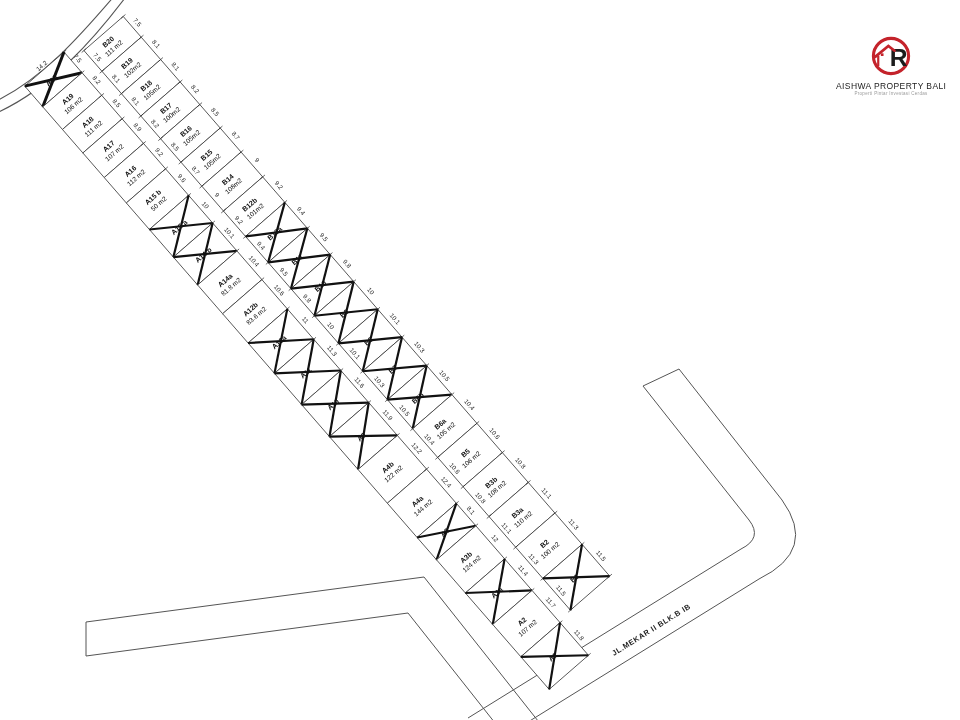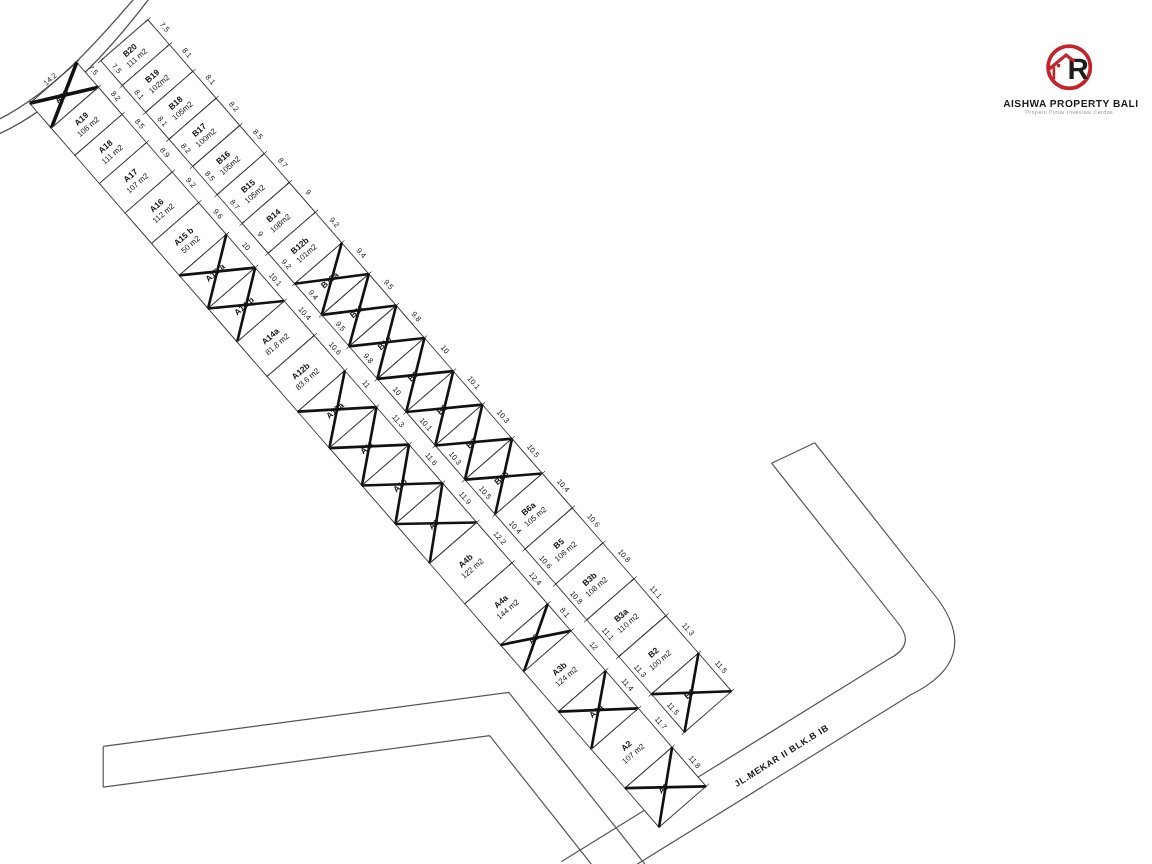--- a/index.html
+++ b/index.html
@@ -9,21 +9,21 @@
   }
   #canvas-wrap{position:absolute;inset:0;}
   svg text{font-family:"Liberation Sans",sans-serif;}
   
   #logo{
     position:absolute;top:34px;left:836px;width:110px;
     text-align:center;line-height:1.1;
   }
   #logo .mark{display:block;margin:0 auto 4px auto;}
   #logo .brand{
-    font-size:8.5px;font-weight:bold;color:#1b1b1b;letter-spacing:.4px;
+    font-size:8.5px;font-weight:normal;color:#1b1b1b;letter-spacing:.4px;
     white-space:nowrap;
   }
   #logo .tagline{
     font-size:4.5px;color:#9a9a9a;letter-spacing:.3px;margin-top:1px;
     white-space:nowrap;
   }
 </style>
 </head>
 <body>
 

